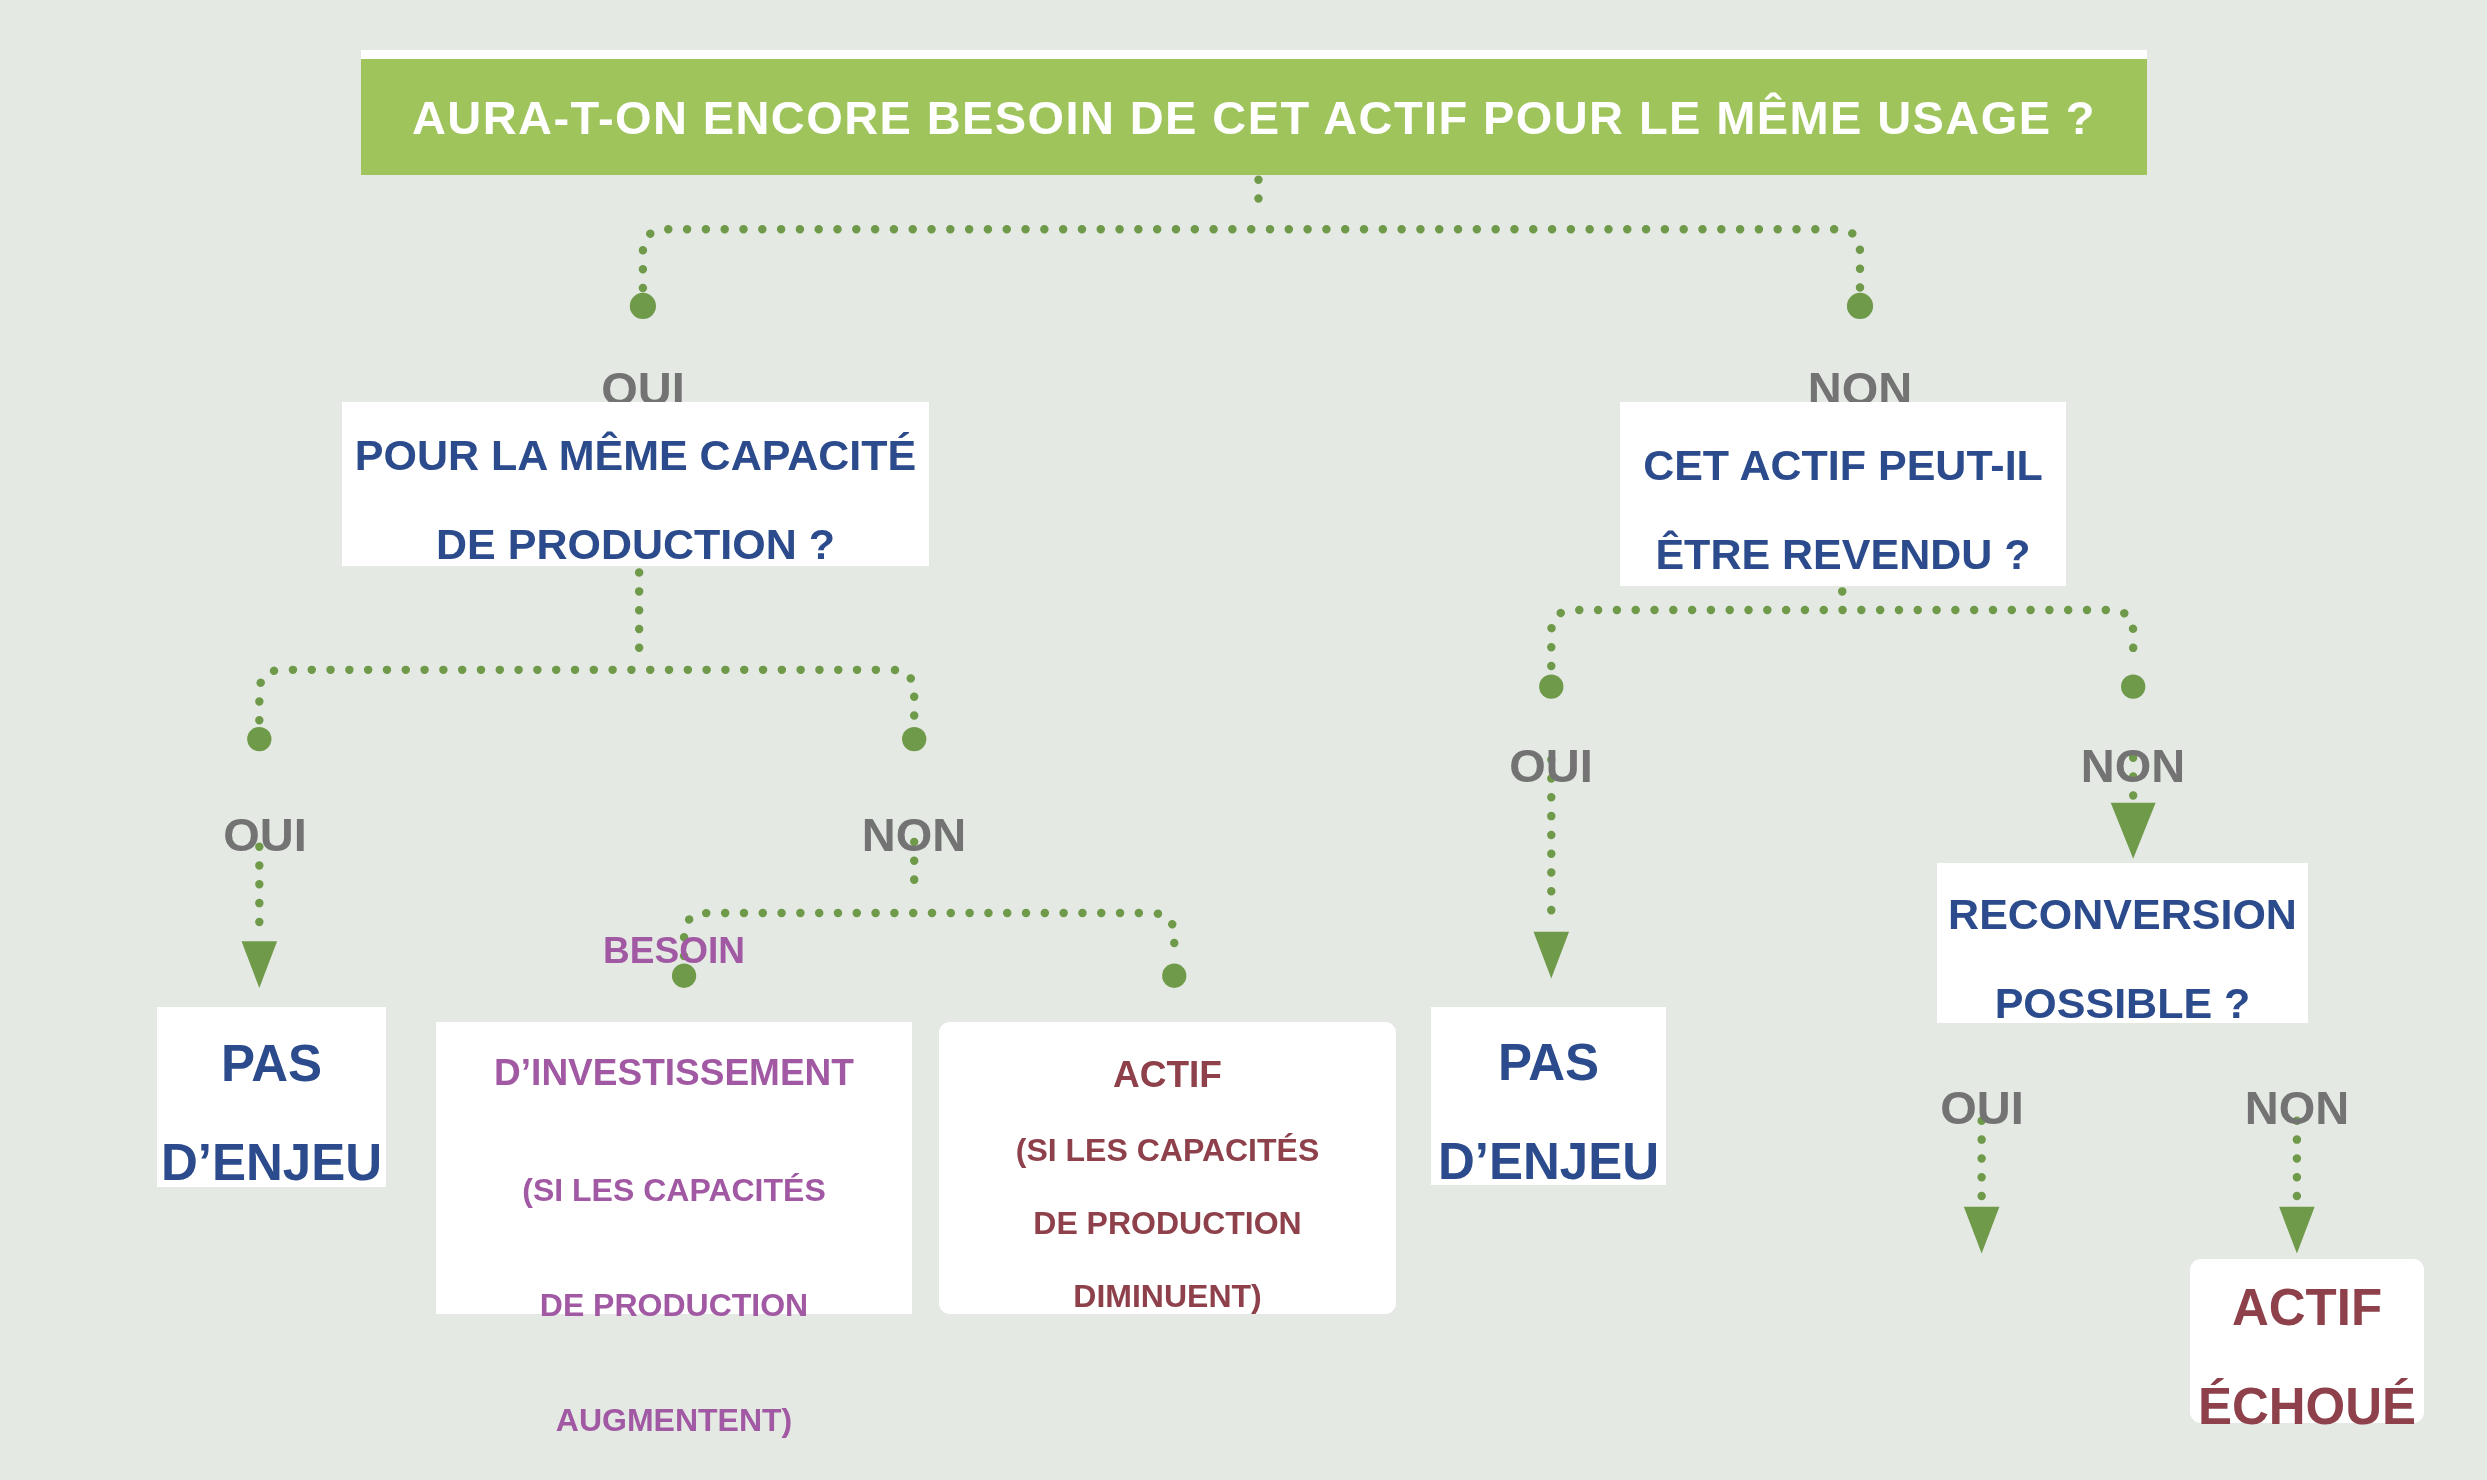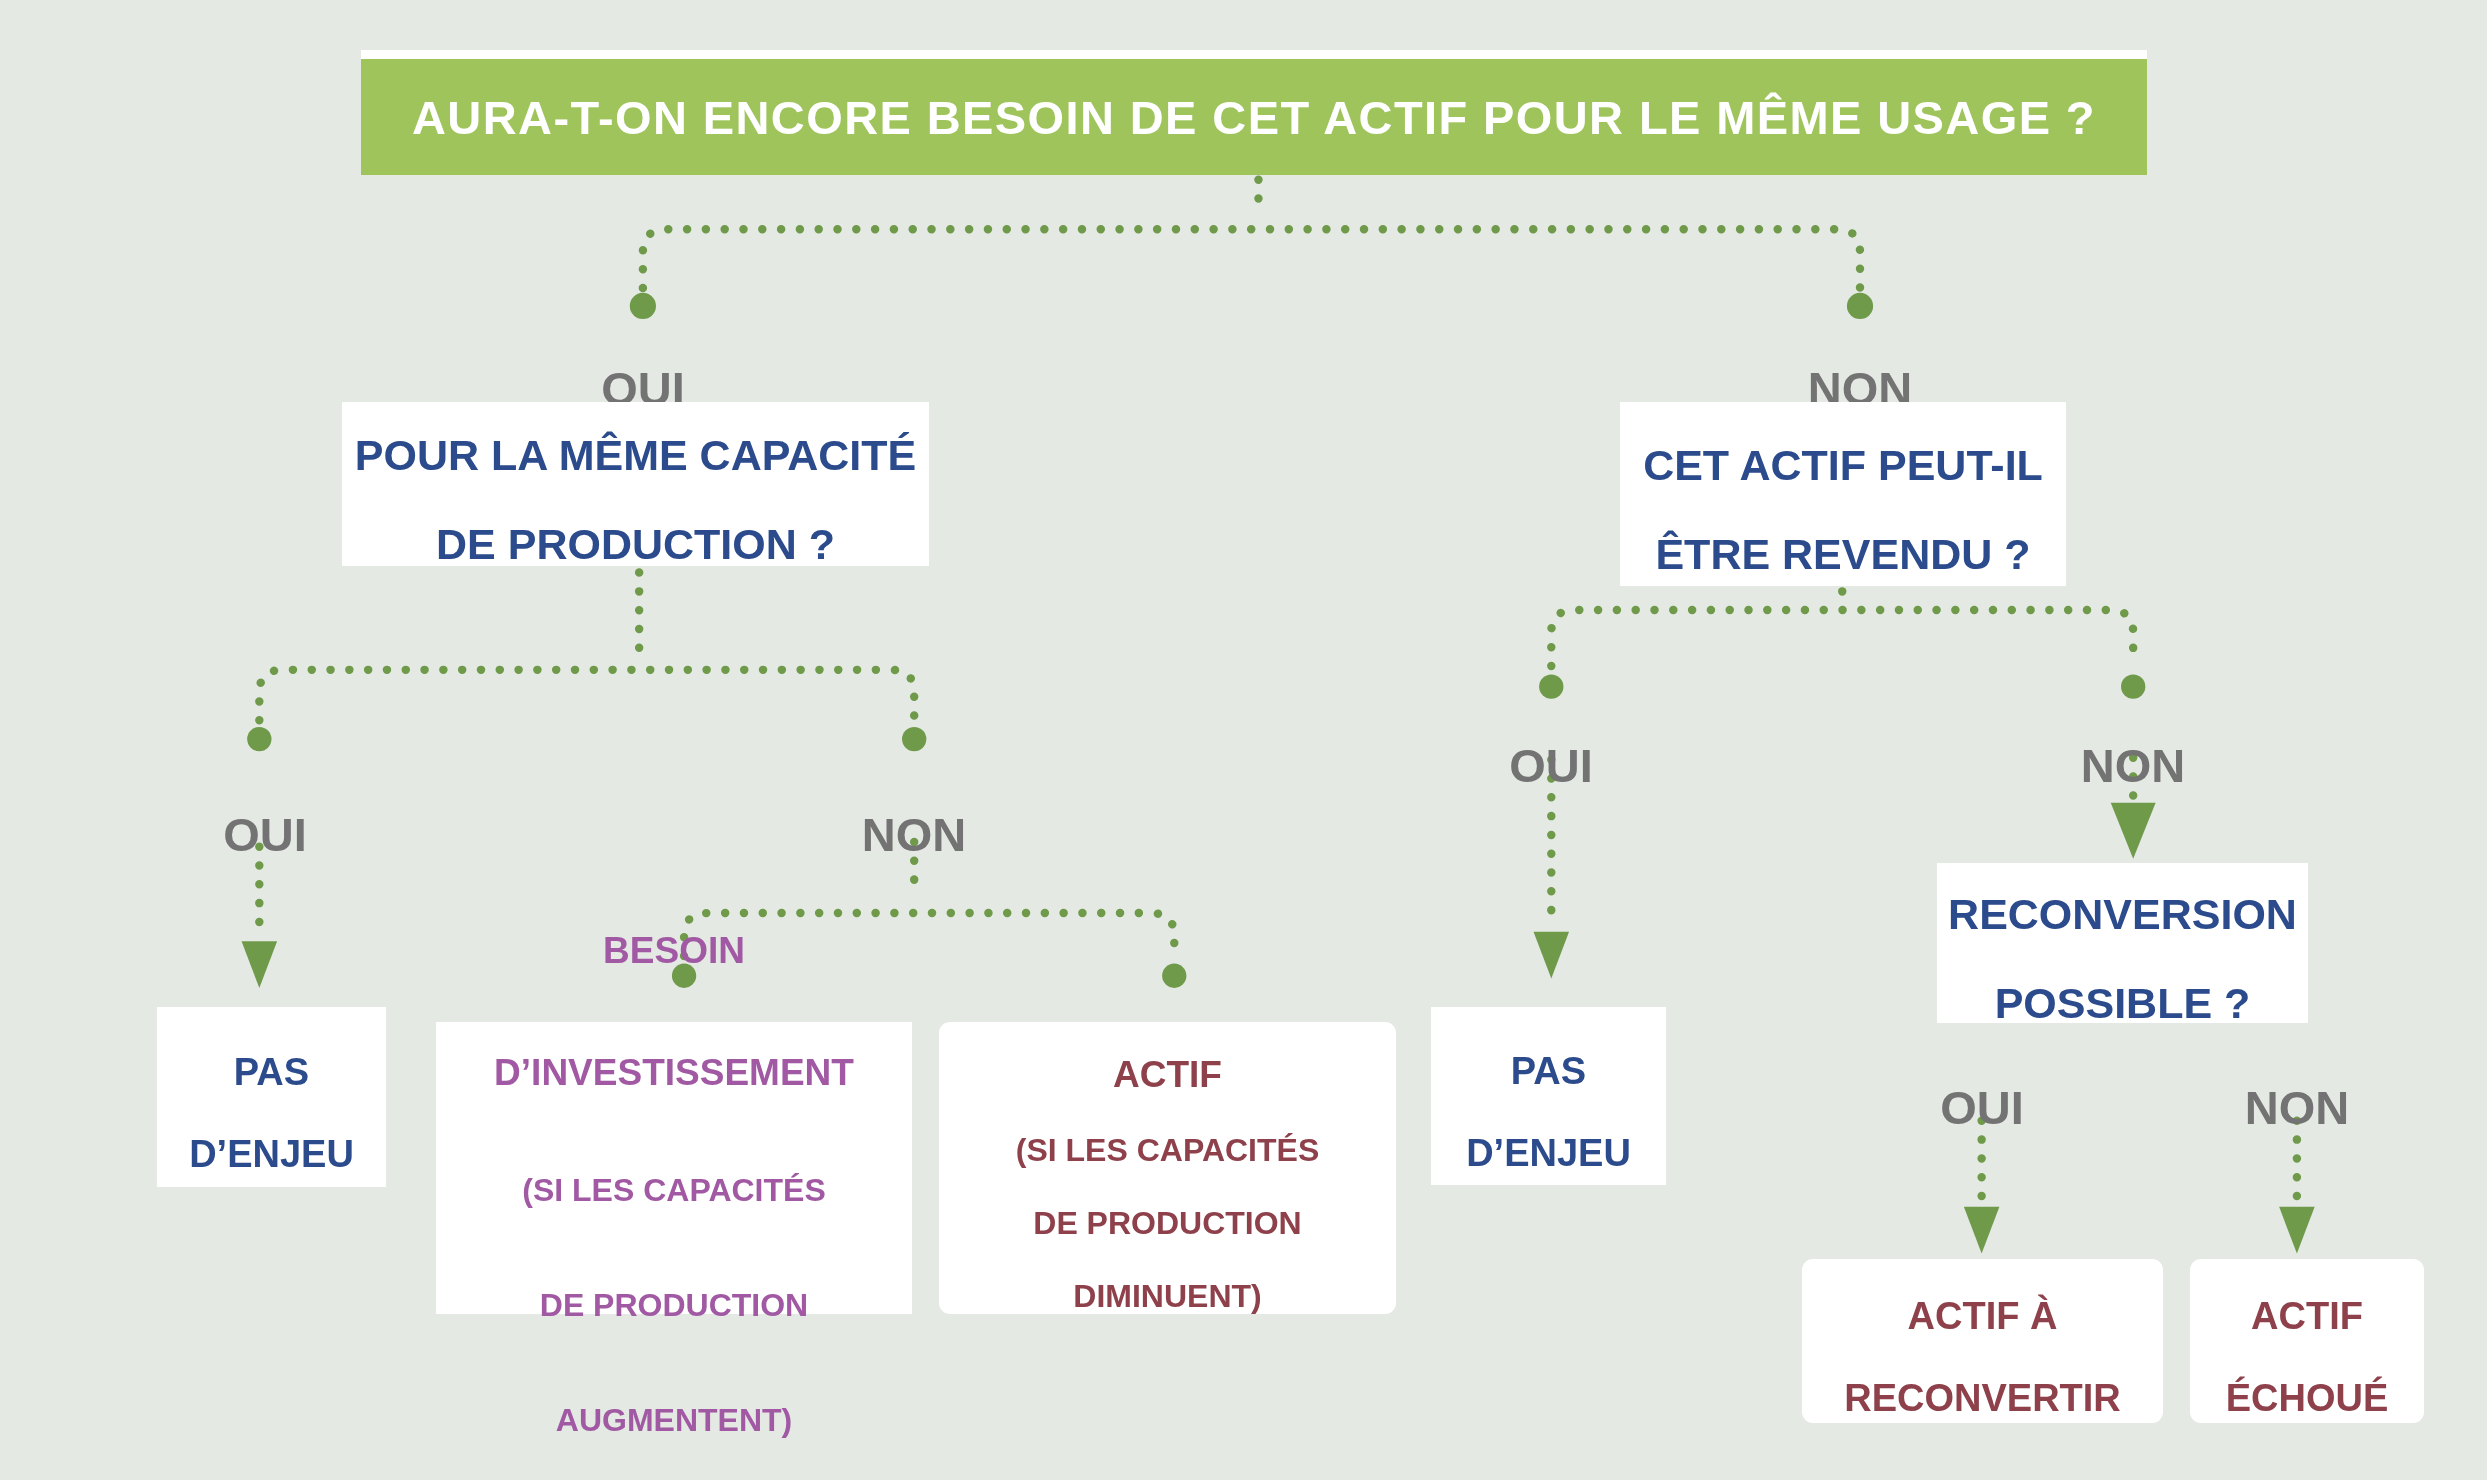--- a/index.html
+++ b/index.html
@@ -29,21 +29,21 @@
     position:absolute;background:#ffffff;
     display:flex;flex-direction:column;align-items:center;justify-content:center;
     text-align:center;font-weight:bold;
   }
   .node .ln{display:block;margin-top:32px;}
   .blue{color:#2b4b8c;}
   .purple{color:#a159a4;gap:42px;}
   .wine{color:#8e414b;border-radius:11px;}
 
   .qbox{font-size:43px;line-height:1.32;}
-  .endbox{font-size:38px;line-height:1.32;}
+  .endbox{font-size:51px;line-height:1.32;}
   .bigbox{font-size:37px;line-height:1.28;}
   .bigbox .sub{font-weight:bold;font-size:32px;line-height:1.28;}
 
   .q-capacity{left:342px;top:402px;width:587px;height:164px;}
   .q-resale{left:1620px;top:402px;width:446px;height:184px;}
   .pas1{left:157px;top:1007px;width:229px;height:180px;}
   .besoin{left:436px;top:1022px;width:476px;height:292px;}
   .surdim{left:939px;top:1022px;width:457px;height:292px;}
   .pas2{left:1431px;top:1007px;width:235px;height:178px;}
   .reconv{left:1937px;top:863px;width:371px;height:160px;font-size:43px;line-height:1.32;}
@@ -147,24 +147,20 @@
   </div>
 
   <div class="node blue reconv">
     <span class="ln">RECONVERSION</span>
     <span class="ln">POSSIBLE ?</span>
   </div>
 
   <div class="leaf-label" style="left:1982px;top:1048px;">OUI</div>
   <div class="leaf-label" style="left:2297px;top:1048px;">NON</div>
 
-  <div class="node endbox wine reconvertir">
-    <span class="ln">ACTIF À</span>
-    <span class="ln">RECONVERTIR</span>
-  </div>
 
   <div class="node endbox wine echoue">
     <span class="ln">ACTIF</span>
     <span class="ln">ÉCHOUÉ</span>
   </div>
 
 </div>
 
 
 </body></html>

